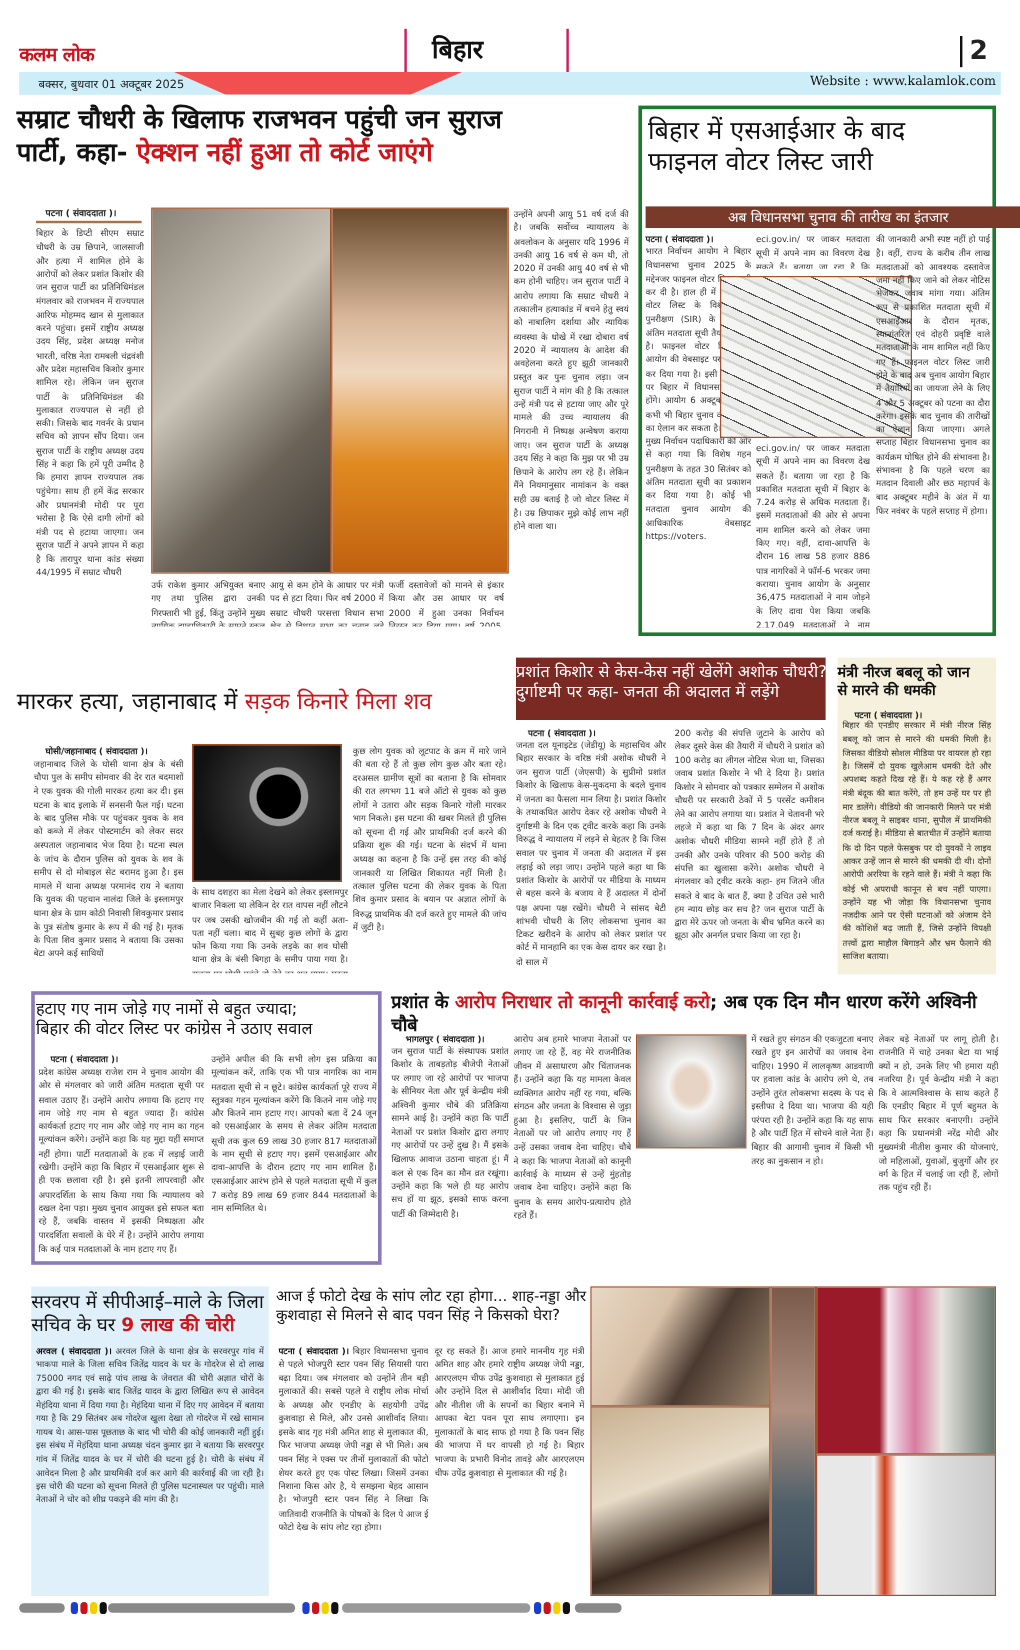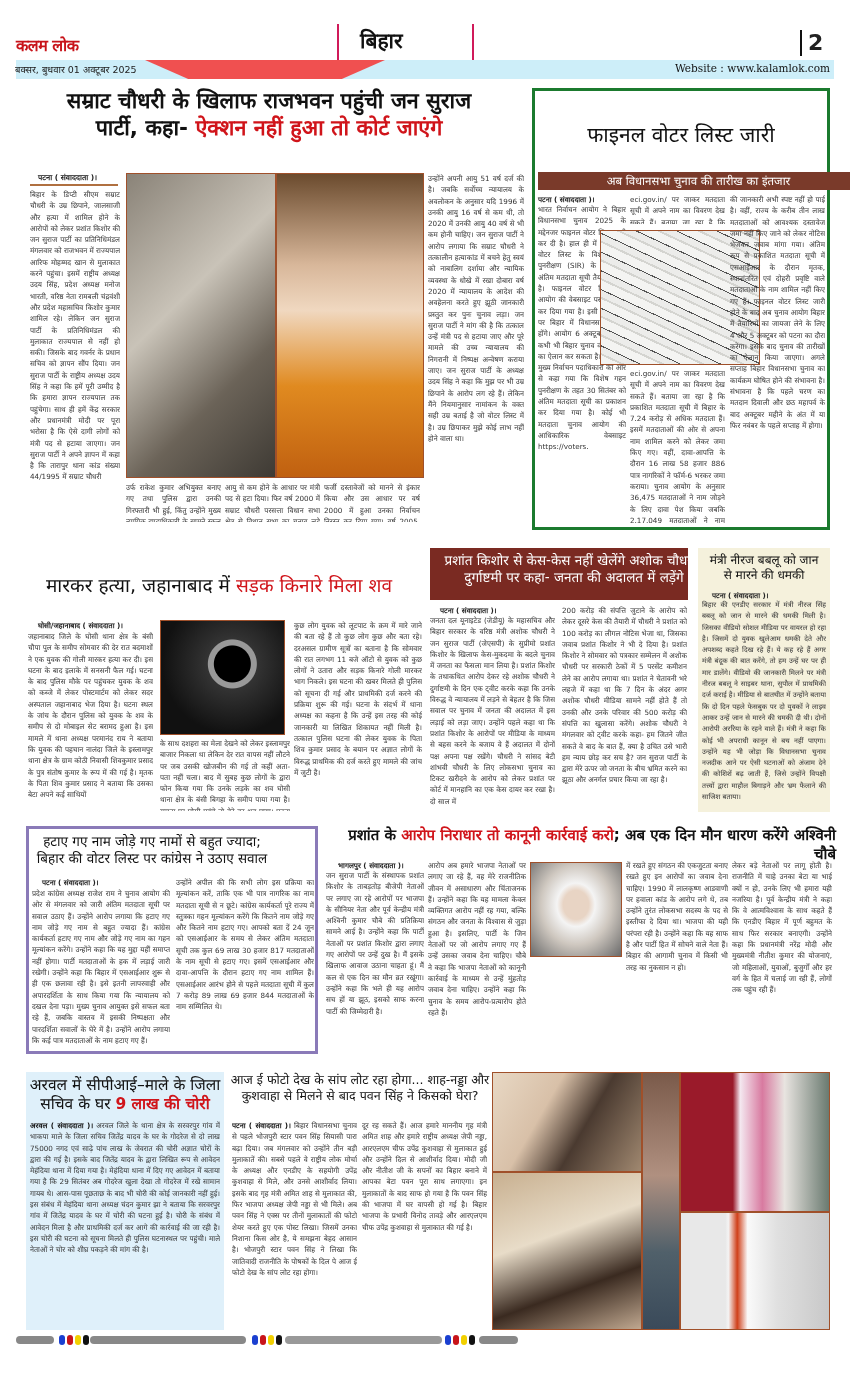--- a/index.html
+++ b/index.html
@@ -4,23 +4,23 @@
 <style>
 *{box-sizing:border-box;margin:0;padding:0}
 body{width:850px;height:1375px;background:#fff;font-family:"DejaVu Sans",sans-serif;color:#222;position:relative;overflow:hidden}
 .abs{position:absolute}
 .masthead-logo{left:16px;top:34px;font-family:"DejaVu Sans",sans-serif;font-weight:bold;font-size:16px;color:#c8141a;letter-spacing:-0.5px}
 .section-title{left:360px;top:26px;font-weight:bold;font-size:21px;color:#111}
 .sep{width:2px;height:36px;background:#d01a5a;top:24px}
 .page-no{left:800px;top:30px;font-size:22px;font-weight:bold;border-left:2px solid #111;padding-left:6px;line-height:26px}
 .dateband{left:16px;top:60px;width:818px;height:19px;background:#cdeef9}
 .redtrap{left:145px;top:60px;width:240px;height:19px;background:#f05050;clip-path:polygon(0 0,100% 0,82% 100%,18% 100%)}
-.dateline{left:15px;top:63px;font-size:9.5px;color:#222}
+.dateline{left:32px;top:63px;font-size:9.5px;color:#222}
 .website{right:20px;top:62px;font-size:10.5px;font-family:"DejaVu Serif",serif;color:#111}
-.hl{font-weight:bold;color:#111;line-height:1.25;text-align:center}
+.hl{font-weight:bold;color:#111;line-height:1.25;text-align:left}
 .red{color:#d0141a}
 .col{font-size:7.2px;line-height:11.3px;color:#333;text-align:justify;overflow:hidden}
 .col b{color:#111}
 .photo{background:linear-gradient(135deg,#8a8378,#c9c3b8 40%,#6b6358 70%,#3e3a34);border:1px solid #a0502a}
 .rule{background:#b07040;height:2px}
 .box-green{border:3px solid #1b7a2e}
 .strip{background:#7a3a2a;color:#fff;text-align:center;font-size:11.5px;line-height:18px}
 .footer-bar{top:1336px;height:8px;border-radius:4px;background:#888}
 .dot{top:1335px;width:6px;height:10px;border-radius:3px}
 </style>
@@ -46,21 +46,21 @@
 <div class="abs col" style="left:30px;top:189px;width:90px;height:330px">बिहार के डिप्टी सीएम सम्राट चौधरी के उम्र छिपाने, जालसाजी और हत्या में शामिल होने के आरोपों को लेकर प्रशांत किशोर की जन सुराज पार्टी का प्रतिनिधिमंडल मंगलवार को राजभवन में राज्यपाल आरिफ मोहम्मद खान से मुलाकात करने पहुंचा। इसमें राष्ट्रीय अध्यक्ष उदय सिंह, प्रदेश अध्यक्ष मनोज भारती, वरिष्ठ नेता रामबली चंद्रवंशी और प्रदेश महासचिव किशोर कुमार शामिल रहे। लेकिन जन सुराज पार्टी के प्रतिनिधिमंडल की मुलाकात राज्यपाल से नहीं हो सकी। जिसके बाद गवर्नर के प्रधान सचिव को ज्ञापन सौंप दिया। जन सुराज पार्टी के राष्ट्रीय अध्यक्ष उदय सिंह ने कहा कि हमें पूरी उम्मीद है कि हमारा ज्ञापन राज्यपाल तक पहुंचेगा। साथ ही हमें केंद्र सरकार और प्रधानमंत्री मोदी पर पूरा भरोसा है कि ऐसे दागी लोगों को मंत्री पद से हटाया जाएगा। जन सुराज पार्टी ने अपने ज्ञापन में कहा है कि तारापुर थाना कांड संख्या 44/1995 में सम्राट चौधरी</div>
 <div class="abs photo" style="left:126px;top:173px;width:150px;height:305px"></div>
 <div class="abs photo" style="left:276px;top:173px;width:148px;height:305px;background:linear-gradient(180deg,#6b4b2e 0%,#d8b79a 30%,#f0d8c0 45%,#e08a20 70%,#c06010)"></div>
 <div class="abs col" style="left:126px;top:482px;width:95px;height:40px">उर्फ राकेश कुमार अभियुक्त बनाए गए तथा पुलिस द्वारा उनकी गिरफ्तारी भी हुई, किंतु उन्होंने मुख्य न्यायिक दण्डाधिकारी के सामने स्कूल का प्रतिफिकेट दिखाकर स्वयं को नाबालिग बताकर जमानत हासिल की। ज्ञापन में बताया गया कि वर्ष 1999 में बिना विधायक अथवा विधान परिषद का सदस्य बने जब उन्हें कृषि विभाग में मंत्री बनाया गया, तब श्री पी के सिन्हा की याचिका पर तत्कालीन बिहार के राज्यपाल ने उन्हें 25 वर्ष को</div>
 <div class="abs col" style="left:225px;top:482px;width:95px;height:40px">आयु से कम होने के आधार पर मंत्री पद से हटा दिया। फिर वर्ष 2000 में सम्राट चौधरी परसत्ता विधान सभा क्षेत्र से विधान सभा का चुनाव लड़े और विधान सभा के सदस्य बने। उनकी सदस्यता को न्यायालय में चुनौती दी गई, जिसमें सर्वोच्च न्यायालय ने वर्ष 2003 में अपना निर्णय दिया। आदेश में साफ है कि जमानत प्राप्त करने के लिए सम्राट चौधरी ने वर्ष 1996 में अपनी आयु 16 वर्ष से कम दिखाई थी। न्यायालय ने उनके द्वारा प्रस्तुत विद्यालय के</div>
 <div class="abs col" style="left:324px;top:482px;width:96px;height:40px">फर्जी दस्तावेजों को मानने से इंकार किया और उस आधार पर वर्ष 2000 में हुआ उनका निर्वाचन निरस्त कर दिया गया। वर्ष 2005, नवंबर महीने के विधान सभा चुनाव में भी इसी आधार पर उनका नामांकन रद्द हो गया। उन्होंने वर्ष 2010 के विधान सभा चुनाव में सम्राट चौधरी ने अपने नामांकन पत्र में अपनी उम्र 28 वर्ष बताई और वर्ष 2020 के विधान परिषद चुनाव हेतु प्रस्तुत घोषणापत्र में</div>
 <div class="abs col" style="left:428px;top:173px;width:96px;height:348px">उन्होंने अपनी आयु 51 वर्ष दर्ज की है। जबकि सर्वोच्च न्यायालय के अवलोकन के अनुसार यदि 1996 में उनकी आयु 16 वर्ष से कम थी, तो 2020 में उनकी आयु 40 वर्ष से भी कम होनी चाहिए। जन सुराज पार्टी ने आरोप लगाया कि सम्राट चौधरी ने तत्कालीन हत्याकांड में बचने हेतु स्वयं को नाबालिग दर्शाया और न्यायिक व्यवस्था के धोखे में रखा दोबारा वर्ष 2020 में न्यायालय के आदेश की अवहेलना करते हुए झूठी जानकारी प्रस्तुत कर पुनः चुनाव लड़ा। जन सुराज पार्टी ने मांग की है कि तत्काल उन्हें मंत्री पद से हटाया जाए और पूरे मामले की उच्च न्यायालय की निगरानी में निष्पक्ष अन्वेषण कराया जाए। जन सुराज पार्टी के अध्यक्ष उदय सिंह ने कहा कि मुझ पर भी उम्र छिपाने के आरोप लग रहे हैं। लेकिन मैंने नियमानुसार नामांकन के वक्त सही उम्र बताई है जो वोटर लिस्ट में है। उम्र छिपाकर मुझे कोई लाभ नहीं होने वाला था।</div>
 
 <div class="abs box-green" style="left:532px;top:88px;width:298px;height:442px"></div>
 <div class="abs hl" style="left:540px;top:96px;width:282px;font-size:21px;font-weight:normal">
-  <br>
+  <span>बिहार में एसआईआर के बाद</span><br>
   <span>फाइनल वोटर लिस्ट जारी</span>
 </div>
 <div class="abs strip" style="left:538px;top:172px;width:321px">अब विधानसभा चुनाव की तारीख का इंतजार</div>
 <div class="abs" style="left:538px;top:194px;font-size:7.2px;font-weight:bold">पटना ( संवाददाता )।</div>
 <div class="abs col" style="left:538px;top:204px;width:88px;height:320px">भारत निर्वाचन आयोग ने बिहार विधानसभा चुनाव 2025 के मद्देनजर फाइनल वोटर लिस्ट जारी कर दी है। हाल ही में कराए गए वोटर लिस्ट के विशेष गहन पुनरीक्षण (SIR) के बाद यह अंतिम मतदाता सूची तैयार की गई है। फाइनल वोटर लिस्ट को आयोग की वेबसाइट पर प्रकाशित कर दिया गया है। इसी के आधार पर बिहार में विधानसभा चुनाव होंगे। आयोग 6 अक्टूबर के बाद कभी भी बिहार चुनाव की तारीखों का ऐलान कर सकता है। बिहार के मुख्य निर्वाचन पदाधिकारी की ओर से कहा गया कि विशेष गहन पुनरीक्षण के तहत 30 सितंबर को अंतिम मतदाता सूची का प्रकाशन कर दिया गया है। कोई भी मतदाता चुनाव आयोग की आधिकारिक वेबसाइट https://voters.</div>
 <div class="abs col" style="left:630px;top:194px;width:95px;height:30px">eci.gov.in/ पर जाकर मतदाता सूची में अपने नाम का विवरण देख सकते हैं। बताया जा रहा है कि प्रकाशित मतदाता सूची में बिहार के 7.24 करोड़ से अधिक मतदाता हैं। इसमें मतदाताओं की ओर से अपना नाम शामिल करने को लेकर जमा किए गए। वहीं, दावा-आपत्ति के दौरान 16 लाख 58 हजार 886 पात्र नागरिकों ने फॉर्म-6 भरकर जमा कराया। चुनाव आयोग के अनुसार 36,475 मतदाताओं ने नाम जोड़ने के लिए दावा पेश किया जबकि 2,17,049 मतदाताओं ने नाम हटाने के लिए आवेदन किए। हालांकि, फाइनल वोटर लिस्ट में मतदाताओं की कुल संख्या</div>
 <div class="abs photo" style="left:600px;top:230px;width:160px;height:135px;background:repeating-linear-gradient(25deg,#f4f4f2 0 8px,#d4d4d0 8px 10px,#ececea 10px 16px,#555 16px 17px)"></div>
 <div class="abs col" style="left:630px;top:368px;width:95px;height:155px">eci.gov.in/ पर जाकर मतदाता सूची में अपने नाम का विवरण देख सकते हैं। बताया जा रहा है कि प्रकाशित मतदाता सूची में बिहार के 7.24 करोड़ से अधिक मतदाता हैं। इसमें मतदाताओं की ओर से अपना नाम शामिल करने को लेकर जमा किए गए। वहीं, दावा-आपत्ति के दौरान 16 लाख 58 हजार 886 पात्र नागरिकों ने फॉर्म-6 भरकर जमा कराया। चुनाव आयोग के अनुसार 36,475 मतदाताओं ने नाम जोड़ने के लिए दावा पेश किया जबकि 2,17,049 मतदाताओं ने नाम हटाने के लिए आवेदन किए। हालांकि, फाइनल वोटर लिस्ट में मतदाताओं की कुल संख्या</div>
 <div class="abs col" style="left:730px;top:194px;width:95px;height:330px">की जानकारी अभी स्पष्ट नहीं हो पाई है। वहीं, राज्य के करीब तीन लाख मतदाताओं को आवश्यक दस्तावेज जमा नहीं किए जाने को लेकर नोटिस भेजकर जवाब मांगा गया। अंतिम रूप से प्रकाशित मतदाता सूची में एसआईआर के दौरान मृतक, स्थानांतरित एवं दोहरी प्रवृष्टि वाले मतदाताओं के नाम शामिल नहीं किए गए हैं। फाइनल वोटर लिस्ट जारी होने के बाद अब चुनाव आयोग बिहार में तैयारियों का जायजा लेने के लिए 4 और 5 अक्टूबर को पटना का दौरा करेगा। इसके बाद चुनाव की तारीखों का ऐलान किया जाएगा। अगले सप्ताह बिहार विधानसभा चुनाव का कार्यक्रम घोषित होने की संभावना है। संभावना है कि पहले चरण का मतदान दिवाली और छठ महापर्व के बाद अक्टूबर महीने के अंत में या फिर नवंबर के पहले सप्ताह में होगा।</div>
 
@@ -77,49 +77,49 @@
 <div class="abs" style="left:430px;top:548px;width:258px;height:52px;background:#7a2a22"></div>
 <div class="abs hl" style="left:430px;top:552px;width:288px;font-size:13.5px;color:#fff;font-weight:normal">
   <span>प्रशांत किशोर से केस-केस नहीं खेलेंगे अशोक चौधरी?</span><br>
   <span>दुर्गाष्टमी पर कहा- जनता की अदालत में लड़ेंगे</span>
 </div>
 <div class="abs" style="left:440px;top:605px;font-size:7.2px;font-weight:bold">पटना ( संवाददाता )।</div>
 <div class="abs col" style="left:430px;top:615px;width:125px;height:198px">जनता दल यूनाइटेड (जेडीयू) के महासचिव और बिहार सरकार के वरिष्ठ मंत्री अशोक चौधरी ने जन सुराज पार्टी (जेएसपी) के सुप्रीमो प्रशांत किशोर के खिलाफ केस-मुकदमा के बदले चुनाव में जनता का फैसला मान लिया है। प्रशांत किशोर के तथाकथित आरोप देकर रहे अशोक चौधरी ने दुर्गाष्टमी के दिन एक ट्वीट करके कहा कि उनके विरुद्ध वे न्यायालय में लड़ने से बेहतर है कि जिस सवाल पर चुनाव में जनता की अदालत में इस लड़ाई को लड़ा जाए। उन्होंने पहले कहा था कि प्रशांत किशोर के आरोपों पर मीडिया के माध्यम से बहस करने के बजाय वे हैं अदालत में दोनों पक्ष अपना पक्ष रखेंगे। चौधरी ने सांसद बेटी शांभवी चौधरी के लिए लोकसभा चुनाव का टिकट खरीदने के आरोप को लेकर प्रशांत पर कोर्ट में मानहानि का एक केस दायर कर रखा है। दो साल में</div>
 <div class="abs col" style="left:562px;top:605px;width:125px;height:208px">200 करोड़ की संपत्ति जुटाने के आरोप को लेकर दूसरे केस की तैयारी में चौधरी ने प्रशांत को 100 करोड़ का लीगल नोटिस भेजा था, जिसका जवाब प्रशांत किशोर ने भी दे दिया है। प्रशांत किशोर ने सोमवार को पत्रकार सम्मेलन में अशोक चौधरी पर सरकारी ठेकों में 5 परसेंट कमीशन लेने का आरोप लगाया था। प्रशांत ने चेतावनी भरे लहजे में कहा था कि 7 दिन के अंदर अगर अशोक चौधरी मीडिया सामने नहीं होते हैं तो उनकी और उनके परिवार की 500 करोड़ की संपत्ति का खुलासा करेंगे। अशोक चौधरी ने मंगलवार को ट्वीट करके कहा- हम जितने जीत सकते वे बाद के बात हैं, क्या है उचित उसे भारी हम न्याय छोड़ कर सच है? जन सुराज पार्टी के द्वारा मेरे ऊपर जो जनता के बीच भ्रमित करने का झूठा और अनर्गल प्रचार किया जा रहा है।</div>
 
 <div class="abs" style="left:698px;top:548px;width:132px;height:264px;background:#f5f1dc"></div>
-<div class="abs hl" style="left:698px;top:553px;width:132px;font-size:12px;font-weight:normal">
+<div class="abs hl" style="left:698px;top:553px;width:132px;font-size:12px;font-weight:bold">
   <span>मंत्री नीरज बबलू को जान</span><br>
   <span>से मारने की धमकी</span>
 </div>
 <div class="abs" style="left:712px;top:590px;font-size:7.2px;font-weight:bold">पटना ( संवाददाता )।</div>
 <div class="abs col" style="left:702px;top:600px;width:124px;height:210px;font-size:7px">बिहार की एनडीए सरकार में मंत्री नीरज सिंह बबलू को जान से मारने की धमकी मिली है। जिसका वीडियो सोशल मीडिया पर वायरल हो रहा है। जिसमें दो युवक खुलेआम धमकी देते और अपशब्द कहते दिख रहे हैं। ये कह रहे हैं अगर मंत्री बंदूक की बात करेंगे, तो हम उन्हें घर पर ही मार डालेंगे। वीडियो की जानकारी मिलने पर मंत्री नीरज बबलू ने साइबर थाना, सुपौल में प्राथमिकी दर्ज कराई है। मीडिया से बातचीत में उन्होंने बताया कि दो दिन पहले फेसबुक पर दो युवकों ने लाइव आकर उन्हें जान से मारने की धमकी दी थी। दोनों आरोपी अररिया के रहने वाले हैं। मंत्री ने कहा कि कोई भी अपराधी कानून से बच नहीं पाएगा। उन्होंने यह भी जोड़ा कि विधानसभा चुनाव नजदीक आने पर ऐसी घटनाओं को अंजाम देने की कोशिशें बढ़ जाती हैं, जिसे उन्होंने विपक्षी तत्त्वों द्वारा माहौल बिगाड़ने और भ्रम फैलाने की साजिश बताया।</div>
 
 <div class="abs" style="left:26px;top:826px;width:292px;height:228px;border:3px solid #8a7ab8"></div>
 <div class="abs hl" style="left:30px;top:833px;width:244px;font-size:13.5px;font-weight:normal">
   <span>हटाए गए नाम जोड़े गए नामों से बहुत ज्यादा;</span><br>
   <span>बिहार की वोटर लिस्ट पर कांग्रेस ने उठाए सवाल</span>
 </div>
 <div class="abs" style="left:42px;top:877px;font-size:7.2px;font-weight:bold">पटना ( संवाददाता )।</div>
 <div class="abs col" style="left:32px;top:888px;width:138px;height:160px">प्रदेश कांग्रेस अध्यक्ष राजेश राम ने चुनाव आयोग की ओर से मंगलवार को जारी अंतिम मतदाता सूची पर सवाल उठाए हैं। उन्होंने आरोप लगाया कि हटाए गए नाम जोड़े गए नाम से बहुत ज्यादा हैं। कांग्रेस कार्यकर्ता हटाए गए नाम और जोड़े गए नाम का गहन मूल्यांकन करेंगे। उन्होंने कहा कि यह मुद्दा यहीं समाप्त नहीं होगा। पार्टी मतदाताओं के हक में लड़ाई जारी रखेगी। उन्होंने कहा कि बिहार में एसआईआर शुरू से ही एक छलावा रही है। इसे इतनी लापरवाही और अपारदर्शिता के साथ किया गया कि न्यायालय को दखल देना पड़ा। मुख्य चुनाव आयुक्त इसे सफल बता रहे हैं, जबकि वास्तव में इसकी निष्पक्षता और पारदर्शिता सवालों के घेरे में है। उन्होंने आरोप लगाया कि कई पात्र मतदाताओं के नाम हटाए गए हैं।</div>
 <div class="abs col" style="left:176px;top:877px;width:138px;height:171px">उन्होंने अपील की कि सभी लोग इस प्रक्रिया का मूल्यांकन करें, ताकि एक भी पात्र नागरिक का नाम मतदाता सूची से न छूटे। कांग्रेस कार्यकर्ता पूरे राज्य में स्तुत्रका गहन मूल्यांकन करेंगे कि कितने नाम जोड़े गए और कितने नाम हटाए गए। आपको बता दें 24 जून को एसआईआर के समय से लेकर अंतिम मतदाता सूची तक कुल 69 लाख 30 हजार 817 मतदाताओं के नाम सूची से हटाए गए। इसमें एसआईआर और दावा-आपत्ति के दौरान हटाए गए नाम शामिल हैं। एसआईआर आरंभ होने से पहले मतदाता सूची में कुल 7 करोड़ 89 लाख 69 हजार 844 मतदाताओं के नाम सम्मिलित थे।</div>
 
-<div class="abs hl" style="left:326px;top:826px;width:510px;font-size:15px;text-align:right">
+<div class="abs hl" style="left:326px;top:826px;width:510px;font-size:15px;text-align:left">
   <span>प्रशांत के </span><span class="red">आरोप निराधार तो कानूनी कार्रवाई करो</span><span>; अब एक दिन मौन धारण करेंगे अश्विनी चौबे</span>
 </div>
 <div class="abs" style="left:338px;top:860px;font-size:7.2px;font-weight:bold">भागलपुर ( संवाददाता )।</div>
 <div class="abs col" style="left:326px;top:870px;width:98px;height:185px">जन सुराज पार्टी के संस्थापक प्रशांत किशोर के ताबड़तोड़ बीजेपी नेताओं पर लगाए जा रहे आरोपों पर भाजपा के सीनियर नेता और पूर्व केन्द्रीय मंत्री अश्विनी कुमार चौबे की प्रतिक्रिया सामने आई है। उन्होंने कहा कि पार्टी नेताओं पर प्रशांत किशोर द्वारा लगाए गए आरोपों पर उन्हें दुख है। मैं इसके खिलाफ आवाज उठाना चाहता हूं। मैं कल से एक दिन का मौन व्रत रखूंगा। उन्होंने कहा कि भले ही यह आरोप सच हों या झूठ, इसको साफ करना पार्टी की जिम्मेदारी है।</div>
 <div class="abs col" style="left:428px;top:860px;width:98px;height:195px">आरोप अब हमारे भाजपा नेताओं पर लगाए जा रहे हैं, वह मेरे राजनीतिक जीवन में असाधारण और चिंताजनक हैं। उन्होंने कहा कि यह मामला केवल व्यक्तिगत आरोप नहीं रह गया, बल्कि संगठन और जनता के विश्वास से जुड़ा हुआ है। इसलिए, पार्टी के जिन नेताओं पर जो आरोप लगाए गए हैं उन्हें उसका जवाब देना चाहिए। चौबे ने कहा कि भाजपा नेताओं को कानूनी कार्रवाई के माध्यम से उन्हें मुंहतोड़ जवाब देना चाहिए। उन्होंने कहा कि चुनाव के समय आरोप-प्रत्यारोप होते रहते हैं।</div>
 <div class="abs photo" style="left:530px;top:862px;width:92px;height:95px;background:radial-gradient(ellipse at 50% 45%,#e8d4c4 0 20%,#f4f4f4 30%,#cfc8c0 55%,#6a6a6a)"></div>
 <div class="abs col" style="left:626px;top:860px;width:102px;height:195px">में रखते हुए संगठन की एकजुटता बनाए रखते हुए इन आरोपों का जवाब देना चाहिए। 1990 में लालकृष्ण आडवाणी पर हवाला कांड के आरोप लगे थे, तब उन्होंने तुरंत लोकसभा सदस्य के पद से इस्तीफा दे दिया था। भाजपा की यही परंपरा रही है। उन्होंने कहा कि यह साफ है और पार्टी हित में सोचने वाले नेता हैं। बिहार की आगामी चुनाव में किसी भी तरह का नुकसान न हो।</div>
 <div class="abs col" style="left:732px;top:860px;width:100px;height:195px">लेकर बड़े नेताओं पर लागू होती है। राजनीति में चाहे उनका बेटा या भाई क्यों न हो, उनके लिए भी हमारा यही नजरिया है। पूर्व केन्द्रीय मंत्री ने कहा कि वे आत्मविश्वास के साथ कहते हैं कि एनडीए बिहार में पूर्ण बहुमत के साथ फिर सरकार बनाएगी। उन्होंने कहा कि प्रधानमंत्री नरेंद्र मोदी और मुख्यमंत्री नीतीश कुमार की योजनाएं, जो महिलाओं, युवाओं, बुजुर्गों और हर वर्ग के हित में चलाई जा रही हैं, लोगों तक पहुंच रही हैं।</div>
 
 <div class="abs" style="left:26px;top:1072px;width:198px;height:258px;background:#dff0fa"></div>
 <div class="abs hl" style="left:26px;top:1076px;width:198px;font-size:15.5px;font-weight:normal">
-  <span>अरवल में सीपीआई–माले के जिला</span><br>
+  <span>सरवरप में सीपीआई–माले के जिला</span><br>
   <span>सचिव के घर </span><span class="red" style="font-weight:bold">9 लाख की चोरी</span>
 </div>
 <div class="abs col" style="left:30px;top:1120px;width:190px;height:208px"><b>अरवल ( संवाददाता )।</b> <span>अरवल जिले के थाना क्षेत्र के सरवरपुर गांव में भाकपा माले के जिला सचिव जितेंद्र यादव के घर के गोदरेज से दो लाख 75000 नगद एवं साढ़े पांच लाख के जेवरात की चोरी अज्ञात चोरों के द्वारा की गई है। इसके बाद जितेंद्र यादव के द्वारा लिखित रूप से आवेदन मेहंदिया थाना में दिया गया है। मेहंदिया थाना में दिए गए आवेदन में बताया गया है कि 29 सितंबर अब गोदरेज खुला देखा तो गोदरेज में रखे सामान गायब थे। आस-पास पूछताछ के बाद भी चोरी की कोई जानकारी नहीं हुई। इस संबंध में मेहंदिया थाना अध्यक्ष चंदन कुमार झा ने बताया कि सरवरपुर गांव में जितेंद्र यादव के घर में चोरी की घटना हुई है। चोरी के संबंध में आवेदन मिला है और प्राथमिकी दर्ज कर आगे की कार्रवाई की जा रही है। इस चोरी की घटना को सूचना मिलते ही पुलिस घटनास्थल पर पहुंची। माले नेताओं ने चोर को शीघ्र पकड़ने की मांग की है।</span></div>
 
 <div class="abs hl" style="left:230px;top:1072px;width:260px;font-size:12.5px;font-weight:normal">
   <span>आज ई फोटो देख के सांप लोट रहा होगा... शाह-नड्डा और</span><br>
   <span>कुशवाहा से मिलने से बाद पवन सिंह ने किसको घेरा?</span>
 </div>
 <div class="abs col" style="left:232px;top:1120px;width:125px;height:210px"><b>पटना ( संवाददाता )।</b> <span>बिहार विधानसभा चुनाव से पहले भोजपुरी स्टार पवन सिंह सियासी पारा बढ़ा दिया। जब मंगलवार को उन्होंने तीन बड़ी मुलाकातें की। सबसे पहले वे राष्ट्रीय लोक मोर्चा के अध्यक्ष और एनडीए के सहयोगी उपेंद्र कुशवाहा से मिले, और उनसे आशीर्वाद लिया। इसके बाद गृह मंत्री अमित शाह से मुलाकात की, फिर भाजपा अध्यक्ष जेपी नड्डा से भी मिले। अब पवन सिंह ने एक्स पर तीनों मुलाकातों की फोटो शेयर करते हुए एक पोस्ट लिखा। जिसमें उनका निशाना किस ओर है, ये समझना बेहद आसान है। भोजपुरी स्टार पवन सिंह ने लिखा कि जातिवादी राजनीति के पोषकों के दिल पे आज ई फोटो देख के सांप लोट रहा होगा।</span></div>
 <div class="abs col" style="left:362px;top:1120px;width:125px;height:210px">दूर रह सकते हैं। आज हमारे माननीय गृह मंत्री अमित शाह और हमारे राष्ट्रीय अध्यक्ष जेपी नड्डा, आरएलएम चीफ उपेंद्र कुशवाहा से मुलाकात हुई और उन्होंने दिल से आशीर्वाद दिया। मोदी जी और नीतीश जी के सपनों का बिहार बनाने में आपका बेटा पवन पूरा साथ लगाएगा। इन मुलाकातों के बाद साफ हो गया है कि पवन सिंह की भाजपा में घर वापसी हो गई है। बिहार भाजपा के प्रभारी विनोद तावड़े और आरएलएम चीफ उपेंद्र कुशवाहा से मुलाकात की गई है।</div>

